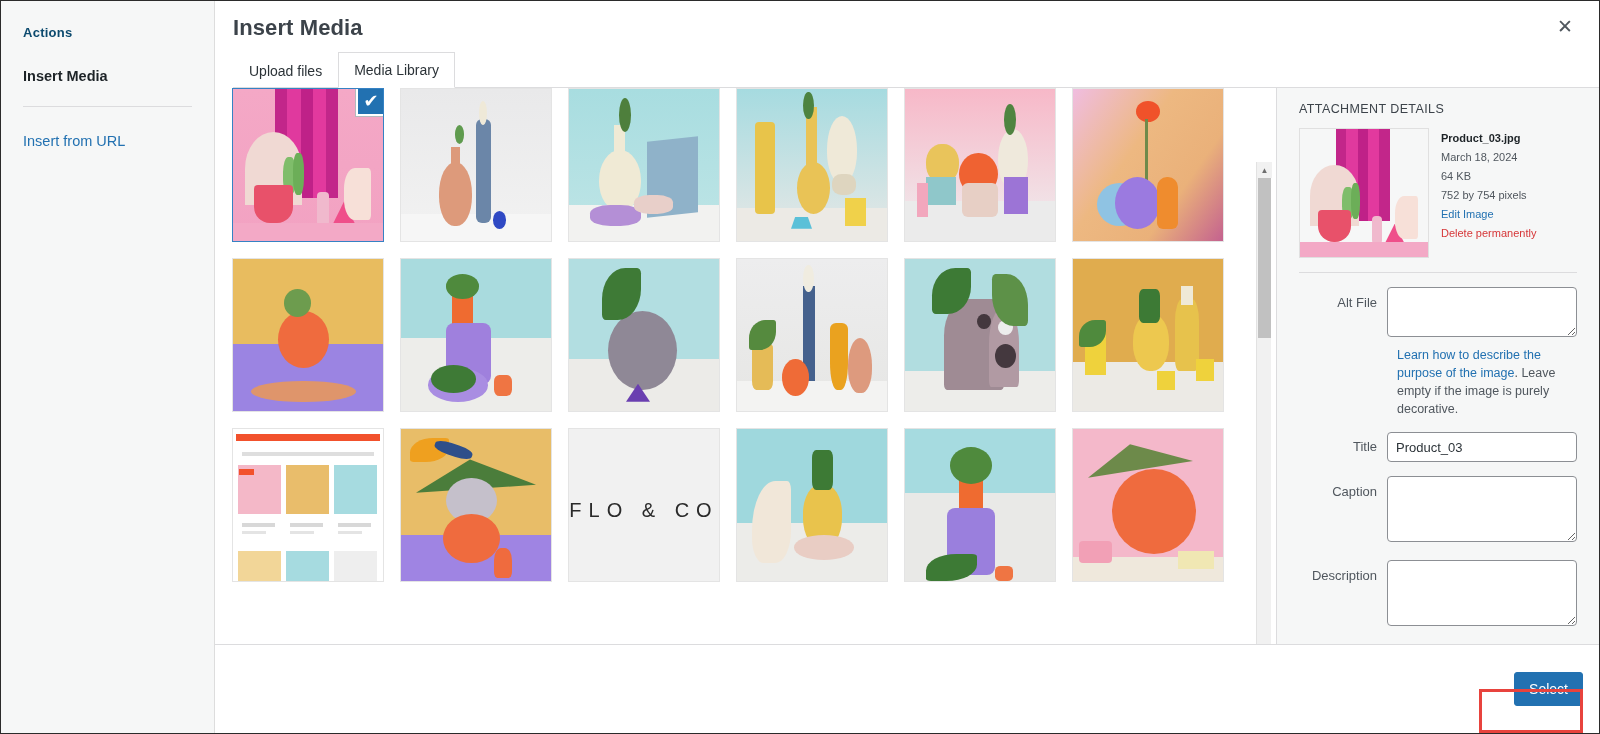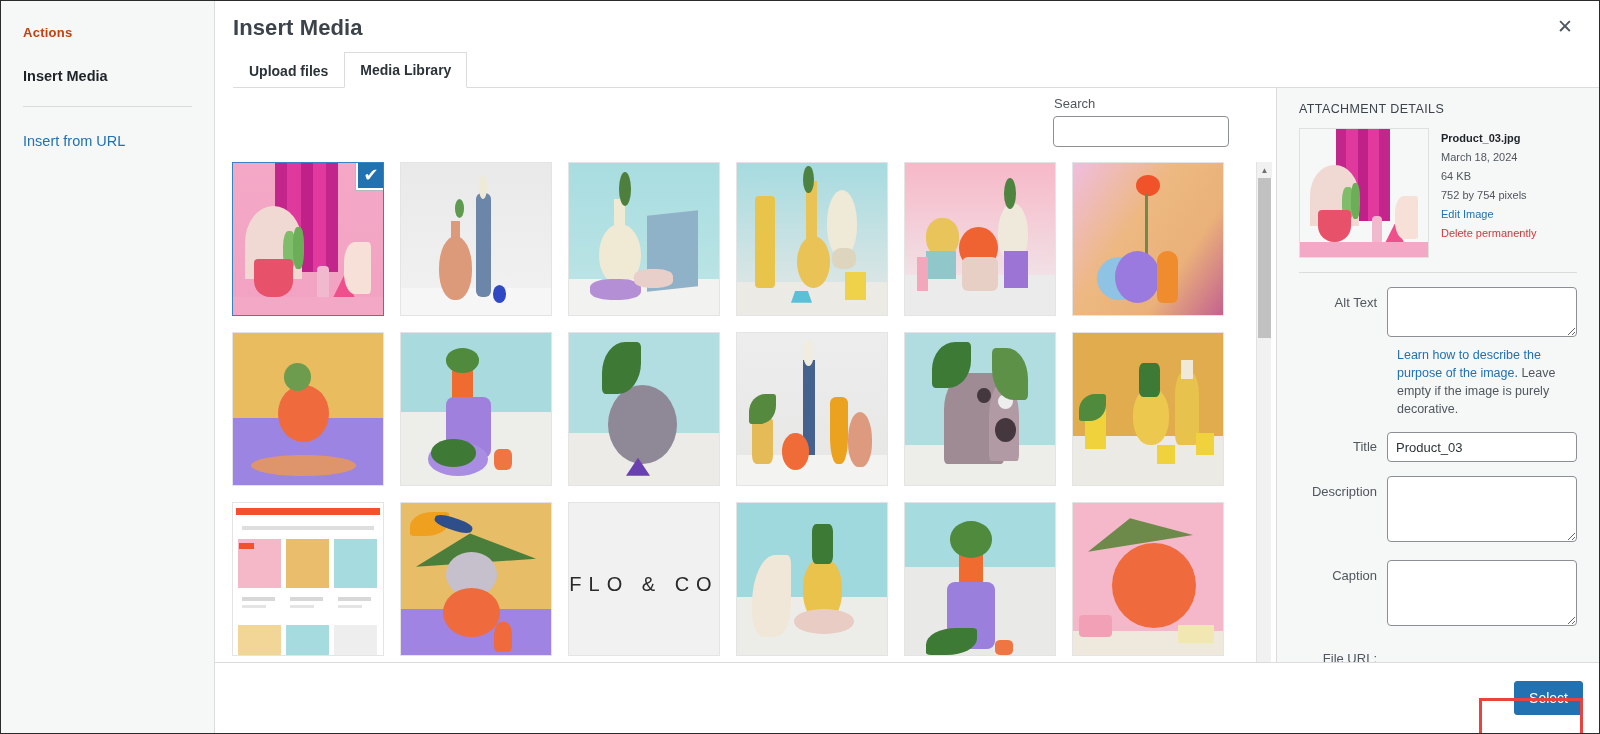--- a/index.html
+++ b/index.html
@@ -30,21 +30,21 @@
   .sidebar {
     width: 214px;
     flex: 0 0 214px;
     background: #f6f7f7;
     border-right: 1px solid #dddddd;
     padding: 18px 22px 0 22px;
   }
   .sidebar-heading {
     font-size: 13px;
     font-weight: bold;
-    color: #c2410c;
+    color: #0c4a6e;
     letter-spacing: .02em;
     margin: 6px 0 0 0;
   }
   .sidebar-item {
     font-size: 14.5px;
     font-weight: bold;
     color: #1d2327;
     margin-top: 28px;
     cursor: default;
   }
@@ -107,21 +107,20 @@
     font-size: 14px;
     color: #2c3338;
     padding: 8px 15px;
     line-height: 18px;
     border: 1px solid transparent;
     border-bottom: none;
     position: relative;
     bottom: -1px;
     cursor: pointer;
     background: transparent;
-    font-weight: bold;
   }
   .tab.active {
     background: #fff;
     border-color: #dcdcde;
     border-bottom: 1px solid #fff;
   }
   
   .browse {
     flex: 1 1 auto;
     display: flex;
@@ -317,21 +316,21 @@
     font-size: 12.5px;
     line-height: 18px;
     color: #50575e;
     margin: 5px 0 0 98px;
   }
   .help-text a { color: #2271b1; text-decoration: none; cursor: pointer; }
   
   .footer {
     position: absolute;
     left: 214px; right: 0; bottom: 0;
-    height: 71px;
+    height: 89px;
     background: #fff;
     border-top: 1px solid #dcdcde;
     display: flex;
     align-items: center;
     justify-content: flex-end;
     padding-right: 16px;
     z-index: 8;
   }
   .select-btn {
     background: #2271b1;
@@ -377,26 +376,20 @@
 
         <div class="tabs">
           <div class="tab">Upload files</div>
           <div class="tab active">Media Library</div>
         </div>
       </div>
 
       <div class="browse">
 
         <div class="attachments-pane">
-          <div class="toolbar">
-            <div class="search-wrap">
-              <label class="search-label">Search</label>
-              <input class="search-input" type="text" placeholder="" style="">
-            </div>
-          </div>
 
           <div class="grid-scroll">
             <div class="grid" id="attachments-grid">
                 <div class="thumb selected">
                   <div class="img" style="background: linear-gradient(rgb(244, 168, 198) 0%, rgb(242, 162, 194) 100%);">
                     <div style="position: absolute; left: 28%; top: 0px; width: 8%; height: 72%; background: rgb(194, 38, 138);"></div>
                     <div style="position: absolute; left: 36%; top: 0px; width: 9%; height: 72%; background: rgb(224, 57, 158);"></div>
                     <div style="position: absolute; left: 45%; top: 0px; width: 8%; height: 72%; background: rgb(191, 33, 136);"></div>
                     <div style="position: absolute; left: 53%; top: 0px; width: 9%; height: 72%; background: rgb(226, 57, 158);"></div>
                     <div style="position: absolute; left: 62%; top: 0px; width: 8%; height: 72%; background: rgb(194, 38, 138);"></div>
@@ -644,47 +637,47 @@
               <div>64 KB</div>
               <div>752 by 754 pixels</div>
               <a class="link">Edit Image</a>
               <a class="danger">Delete permanently</a>
             </div>
           </div>
 
           <div class="details-sep"></div>
 
           <div class="field-row">
-            <div class="field-label tall">Alt Text</div>
+            <div class="field-label tall">Alt File</div>
             <div class="field-ctrl">
               <textarea class="ctl alt" style=""></textarea>
             </div>
           </div>
           <div class="help-text">
             <a>Learn how to describe the purpose of the image</a><span>. Leave empty if the image is purely decorative.</span>
           </div>
 
           <div class="field-row">
             <div class="field-label">Title</div>
             <div class="field-ctrl">
               <input class="ctl" type="text" value="Product_03" style="">
             </div>
           </div>
 
           <div class="field-row">
+            <div class="field-label tall">Caption</div>
+            <div class="field-ctrl">
+              <textarea class="ctl cap" style=""></textarea>
+            </div>
+          </div>
+
+          <div class="field-row">
             <div class="field-label tall">Description</div>
             <div class="field-ctrl">
               <textarea class="ctl desc" style=""></textarea>
-            </div>
-          </div>
-
-          <div class="field-row">
-            <div class="field-label tall">Caption</div>
-            <div class="field-ctrl">
-              <textarea class="ctl cap" style=""></textarea>
             </div>
           </div>
 
           <div class="field-row">
             <div class="field-label">File URL:</div>
           </div>
         </div>
 
       </div>
     </div>

